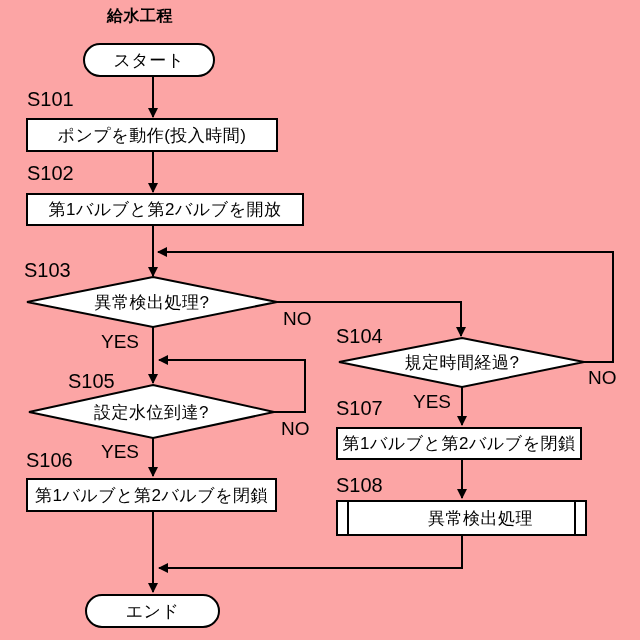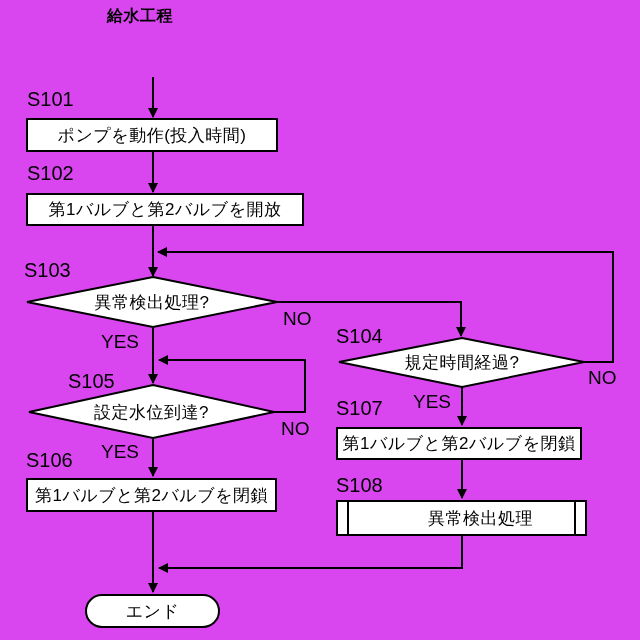--- a/index.html
+++ b/index.html
@@ -1,20 +1,20 @@
 <!DOCTYPE html>
 <html><head>
 <meta charset="utf-8">
 <style>
   html, body { margin: 0; padding: 0; background: #ffffff; }
   .canvas {
     position: relative;
     width: 640px;
     height: 640px;
-    background: #d946ef;
+    background: #fca5a5;
     font-family: "Liberation Sans", "DejaVu Sans", sans-serif;
     color: #000000;
     overflow: hidden;
   }
   .layer { position: absolute; left: 0; top: 0; width: 640px; height: 640px; }
   svg.layer { z-index: 0; }
   .overlay { z-index: 1; }
 
   .fig-title {
     position: absolute;
@@ -93,20 +93,21 @@
       <polygon points="153,277 277,302 153,327 27,302"></polygon>
       <polygon points="462,338 584,362 462,387 339,362"></polygon>
       <polygon points="153,385 274,412 153,438 29,412"></polygon>
     </g>
   </svg>
 
   <div class="layer overlay">
 
     <div class="fig-title" style="left:107px; top:6px;">給水工程</div>
 
+    <div class="node terminal" style="left:83px; top:43px; width:132px; height:34px;">スタート</div>
 
     <div class="sid" style="left:27px; top:88px;">S101</div>
     <div class="node proc" style="left:26px; top:118px; width:252px; height:34px;">ポンプを動作(投入時間)</div>
 
     <div class="sid" style="left:27px; top:162px;">S102</div>
     <div class="node proc" style="left:26px; top:193px; width:278px; height:33px;">第1バルブと第2バルブを開放</div>
 
     <div class="sid" style="left:24px; top:259px;">S103</div>
     <div class="node dtext" style="left:27px; top:279px; width:250px; height:46px;">異常検出処理?</div>
     <div class="branch" style="left:283px; top:308px;">NO</div>

